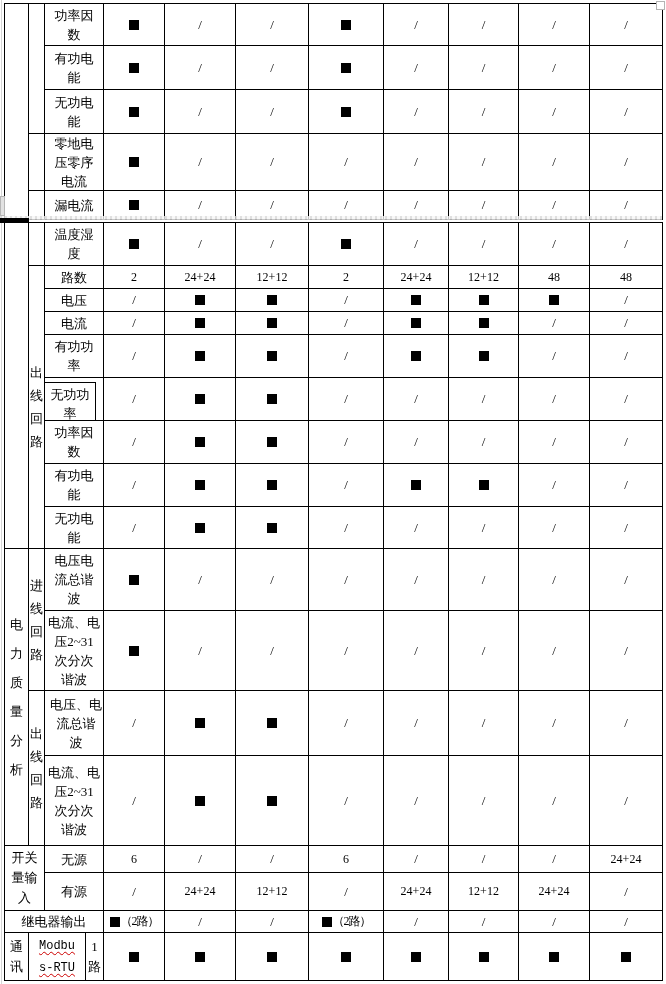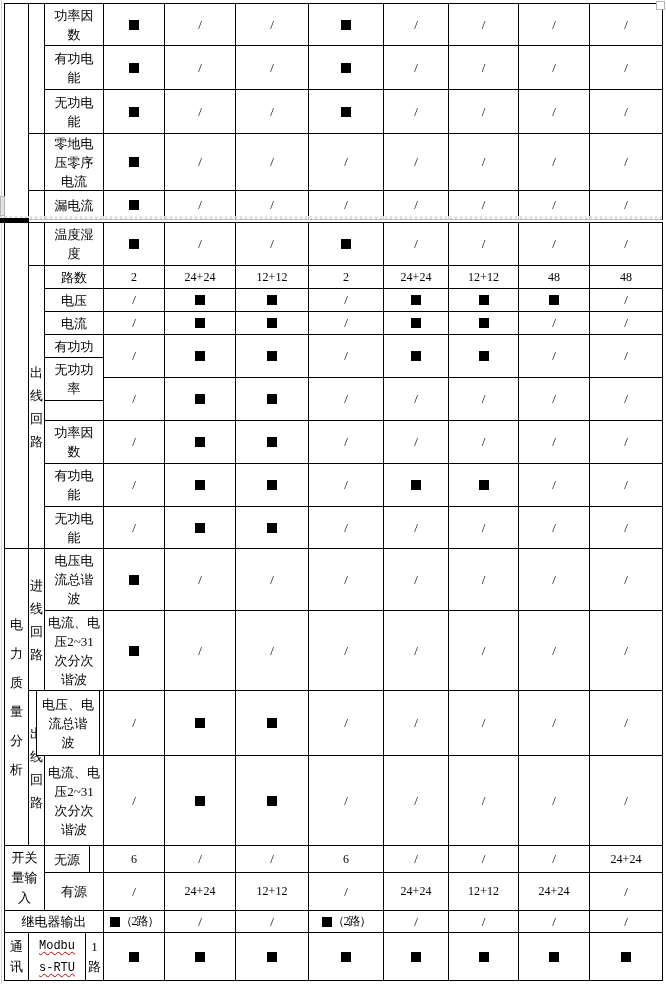--- a/index.html
+++ b/index.html
@@ -349,21 +349,21 @@
       </div>
       <div class="cell" style="left: 448px; top: 334px; width: 71px; height: 44px;">
         <span class="sq"></span>
       </div>
       <div class="cell" style="left: 518px; top: 334px; width: 72px; height: 44px;">
         <span class="slash">/</span>
       </div>
       <div class="cell" style="left: 589px; top: 334px; width: 74px; height: 44px;">
         <span class="slash">/</span>
       </div>
-      <div class="cell" style="left: 44px; top: 357px; width: 60px; height: 44px; align-items: center;">
+      <div class="cell" style="left: 44px; top: 382px; width: 52px; height: 44px; align-items: center;">
         <span class="label">无功功
 率</span>
       </div>
       <div class="cell" style="left: 103px; top: 377px; width: 62px; height: 44px;">
         <span class="slash">/</span>
       </div>
       <div class="cell" style="left: 164px; top: 377px; width: 72px; height: 44px;">
         <span class="sq"></span>
       </div>
       <div class="cell" style="left: 235px; top: 377px; width: 74px; height: 44px;">
@@ -520,21 +520,21 @@
       </div>
       <div class="cell" style="left: 448px; top: 610px; width: 71px; height: 81px;">
         <span class="slash">/</span>
       </div>
       <div class="cell" style="left: 518px; top: 610px; width: 72px; height: 81px;">
         <span class="slash">/</span>
       </div>
       <div class="cell" style="left: 589px; top: 610px; width: 74px; height: 81px;">
         <span class="slash">/</span>
       </div>
-      <div class="cell" style="left: 36px; top: 690px; width: 64px; height: 66px;">
+      <div class="cell" style="left: 44px; top: 690px; width: 64px; height: 66px;">
         <span class="label">电压、电
 流总谐
 波</span>
       </div>
       <div class="cell" style="left: 103px; top: 690px; width: 62px; height: 66px;">
         <span class="slash">/</span>
       </div>
       <div class="cell" style="left: 164px; top: 690px; width: 72px; height: 66px;">
         <span class="sq"></span>
       </div>
@@ -579,21 +579,21 @@
       </div>
       <div class="cell" style="left: 448px; top: 755px; width: 71px; height: 91px;">
         <span class="slash">/</span>
       </div>
       <div class="cell" style="left: 518px; top: 755px; width: 72px; height: 91px;">
         <span class="slash">/</span>
       </div>
       <div class="cell" style="left: 589px; top: 755px; width: 74px; height: 91px;">
         <span class="slash">/</span>
       </div>
-      <div class="cell" style="left: 44px; top: 845px; width: 46px; height: 28px;">
+      <div class="cell" style="left: 44px; top: 845px; width: 60px; height: 28px;">
         <span class="label">无源</span>
       </div>
       <div class="cell" style="left: 103px; top: 845px; width: 62px; height: 28px;">
         <span class="val">6</span>
       </div>
       <div class="cell" style="left: 164px; top: 845px; width: 72px; height: 28px;">
         <span class="slash">/</span>
       </div>
       <div class="cell" style="left: 235px; top: 845px; width: 74px; height: 28px;">
         <span class="slash">/</span>

